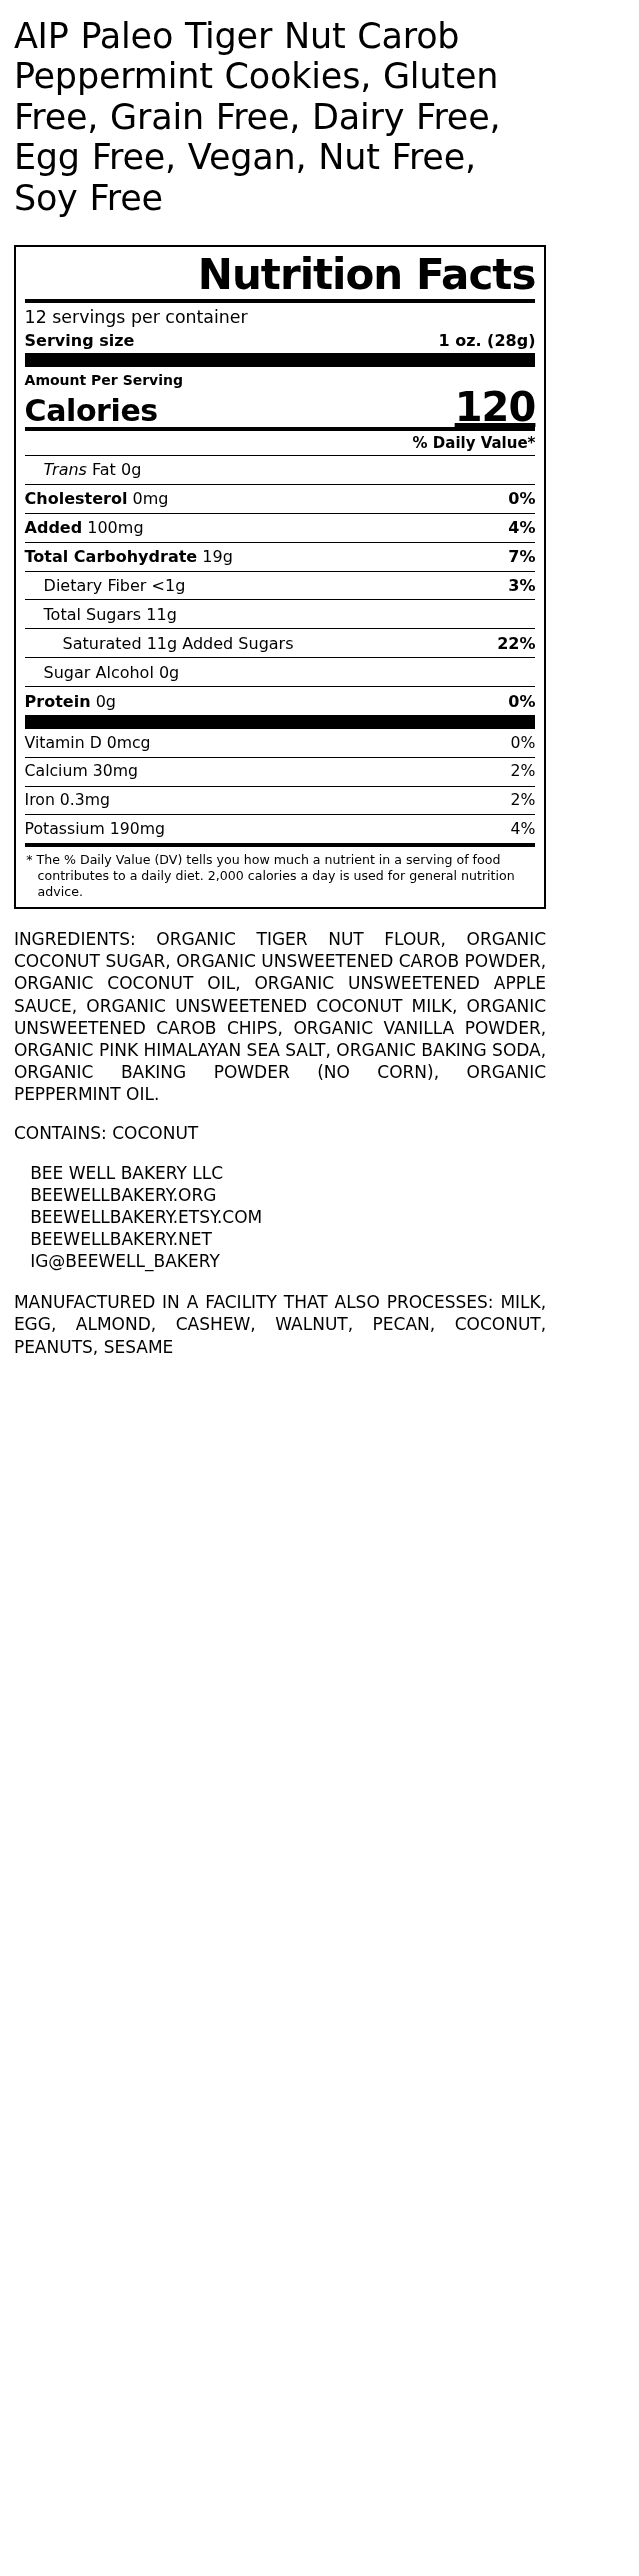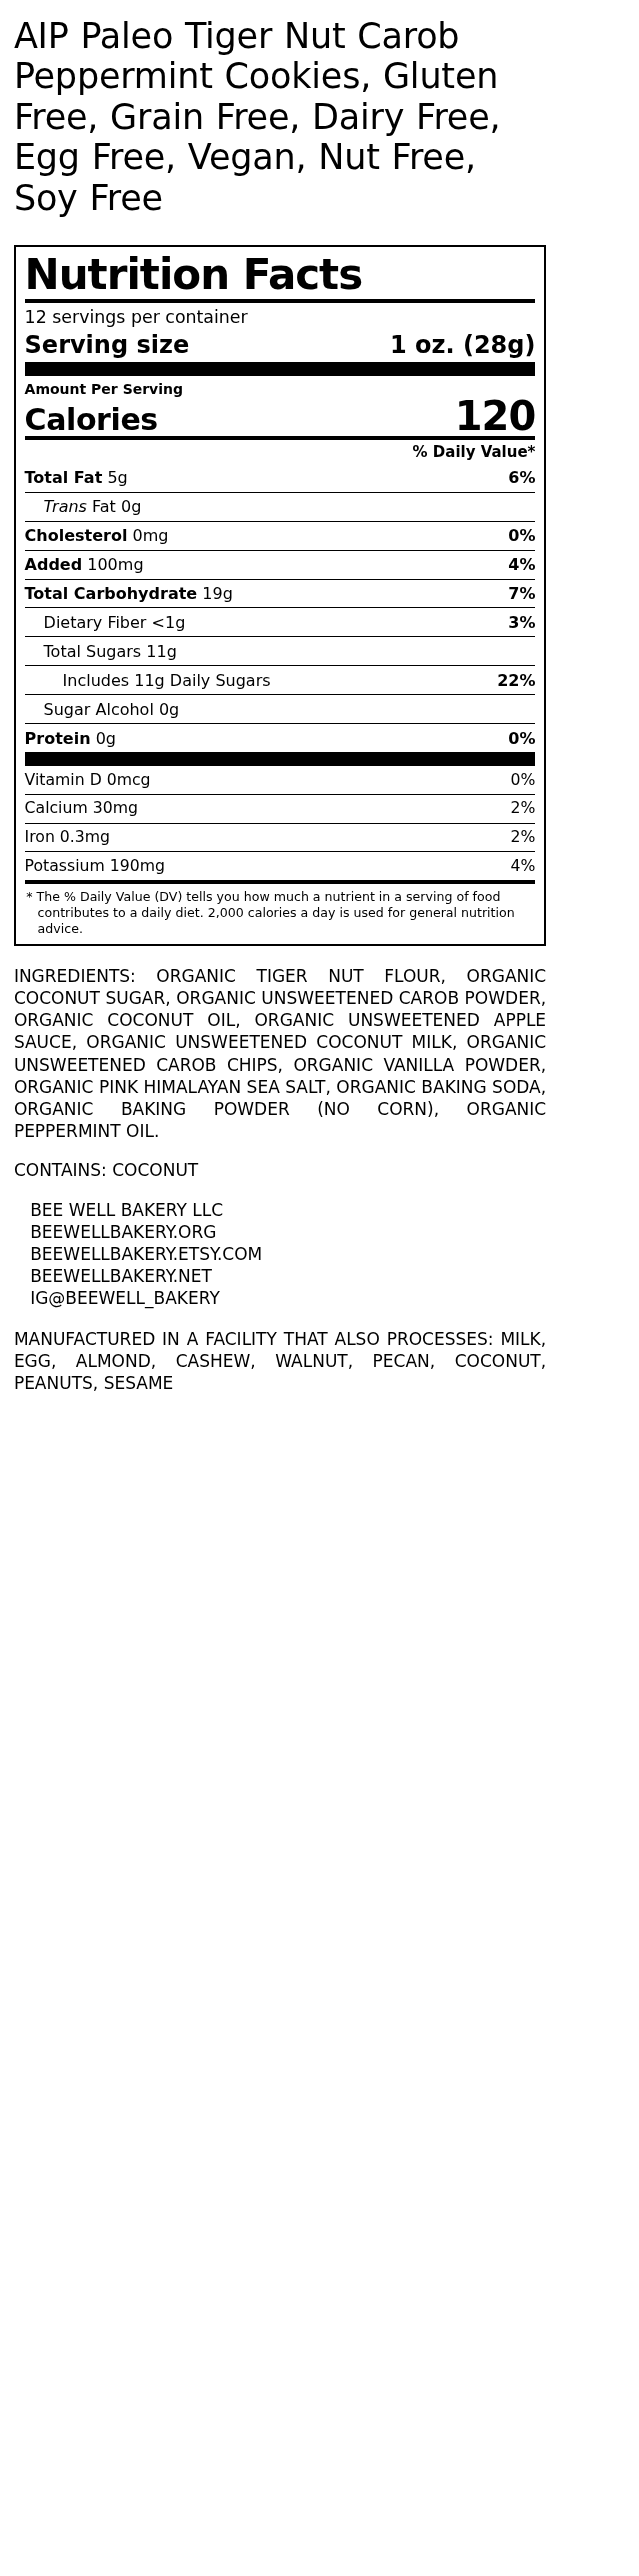--- a/index.html
+++ b/index.html
@@ -40,35 +40,35 @@
     padding: 5.2px 8.7px 5.2px 8.7px;
     margin: 0 1.7px 19px 1.7px;
   }
   .nf-title {
     font-family: "DejaVu Sans", sans-serif;
     font-size: 42px;
     font-weight: 700;
     line-height: 1.0;
     letter-spacing: -1px;
     margin: 1.7px 0 3.5px 0;
-    text-align: left;
+    text-align: right;
   }
   .rule-med { border-bottom: 4.4px solid #000; }
   .rule-thick { border-bottom: 14px solid #000; }
 
   .nf-servings {
     font-size: 17.4px;
     line-height: 1.25;
     padding: 3.5px 0 1.7px 0;
   }
   .nf-serving-size {
     display: flex;
     justify-content: space-between;
     align-items: flex-end;
-    font-size: 24px;
+    font-size: 16px;
     font-weight: 700;
     padding: 0.9px 0 3.5px 0;
   }
 
   .nf-amount {
     font-size: 14px;
     font-weight: 700;
     padding: 4.4px 0 0 0;
   }
   .nf-calories-row {
@@ -81,20 +81,21 @@
     font-size: 30px;
     font-weight: 700;
     line-height: 1.0;
     letter-spacing: -0.4px;
   }
   .nf-calories-value {
     font-size: 40px;
     font-weight: 700;
     line-height: 0.95;
     letter-spacing: -0.9px;
+    text-decoration: underline;
   }
 
   .nf-dv-header {
     text-align: right;
     font-size: 15px;
     font-weight: 700;
     padding: 2.6px 0 2.6px 0;
   }
 
   .nf-row {
@@ -160,24 +161,20 @@
       <span class="nf-calories-label">Calories</span>
       <span class="nf-calories-value">120</span>
     </div>
 
     <div class="rule-med"></div>
 
     <div class="nf-dv-header">% Daily Value*</div>
 
     <div>
 
-      <div class="nf-row first">
-        <span class="lbl"><span class="bold">Total Fat</span> <span>5g</span></span>
-        <span class="val">6%</span>
-      </div>
 
 
       <div class="nf-row">
         <span class="lbl ind1"><span class="ital">Trans</span> <span>Fat 0g</span></span>
         <span class="val"></span>
       </div>
 
       <div class="nf-row">
         <span class="lbl"><span class="bold">Cholesterol</span> <span>0mg</span></span>
         <span class="val">0%</span>
@@ -197,21 +194,21 @@
         <span class="lbl ind1"><span>Dietary Fiber</span> <span>&lt;1g</span></span>
         <span class="val">3%</span>
       </div>
 
       <div class="nf-row">
         <span class="lbl ind1"><span>Total Sugars</span> <span>11g</span></span>
         <span class="val"></span>
       </div>
 
       <div class="nf-row">
-        <span class="lbl ind2">Includes 11g Daily Sugars</span>
+        <span class="lbl ind2">Saturated 11g Added Sugars</span>
         <span class="val">22%</span>
       </div>
 
       <div class="nf-row">
         <span class="lbl ind1"><span>Sugar Alcohol</span> <span>0g</span></span>
         <span class="val"></span>
       </div>
 
       <div class="nf-row">
         <span class="lbl"><span class="bold">Protein</span> <span>0g</span></span>

